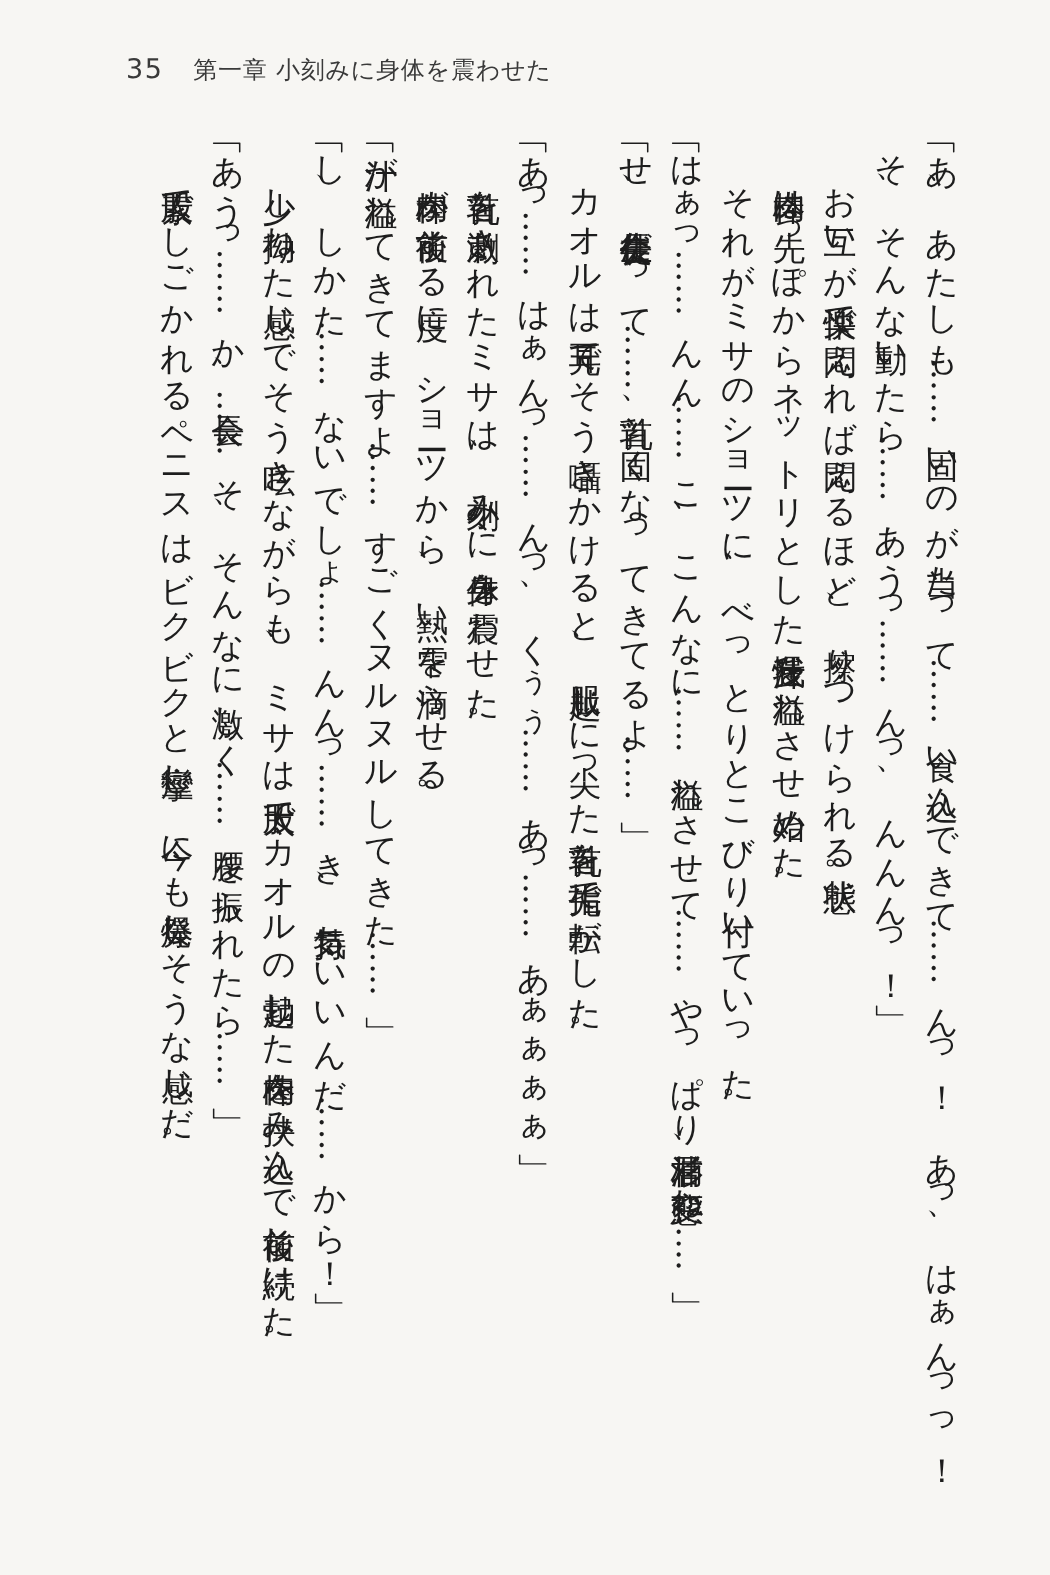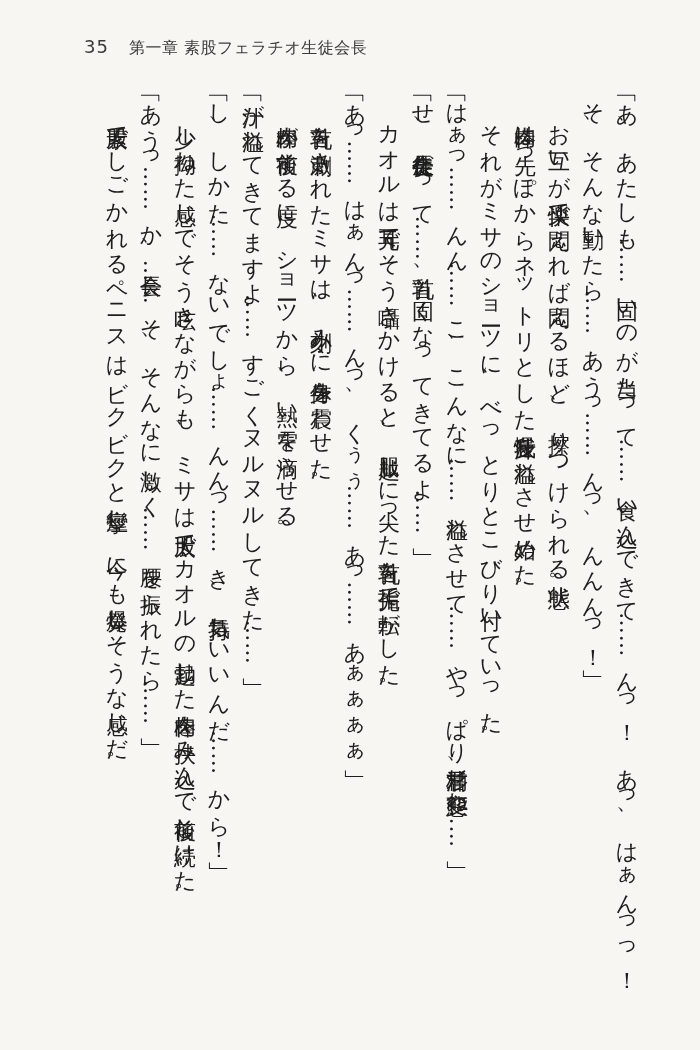--- a/index.html
+++ b/index.html
@@ -54,21 +54,21 @@
     text-indent: 1em;
   }
 </style>
 </head>
 <body>
 
 <div class="page">
 
   <div class="page-header">
     <span class="page-number">35</span>
-    <span class="chapter-title">第一章 素股フェラチオ生徒会長</span>
+    <span class="chapter-title">第一章 小刻みに身体を震わせた</span>
   </div>
 
   <div class="body-text">
       <p class="dialogue">「あ、あたしも……固いのが当たって……食い込んできて……んっ！　あっ、はぁんっっ！そ、そんな動いたら……あうっ……んっ、んんんっ！」</p>
       <p class="narration">お互いが快楽で悶えれば悶えるほど、擦りつけられる状態。</p>
       <p class="narration">肉棒は先っぽからネットリとした我慢汁を溢れさせ始めた。</p>
       <p class="narration">それがミサのショーツに、べっとりとこびり付いていった。</p>
       <p class="dialogue">「はぁっ……んん……こ、こんなに……溢れさせて……やっぱり杉浦君、変態ね……」</p>
       <p class="dialogue">「せ、生徒会長だって……乳首、固くなってきてるよ……」</p>
       <p class="narration">カオルは耳元でそう囁きかけると、服越しに尖った乳首を指先で転がした。</p>

